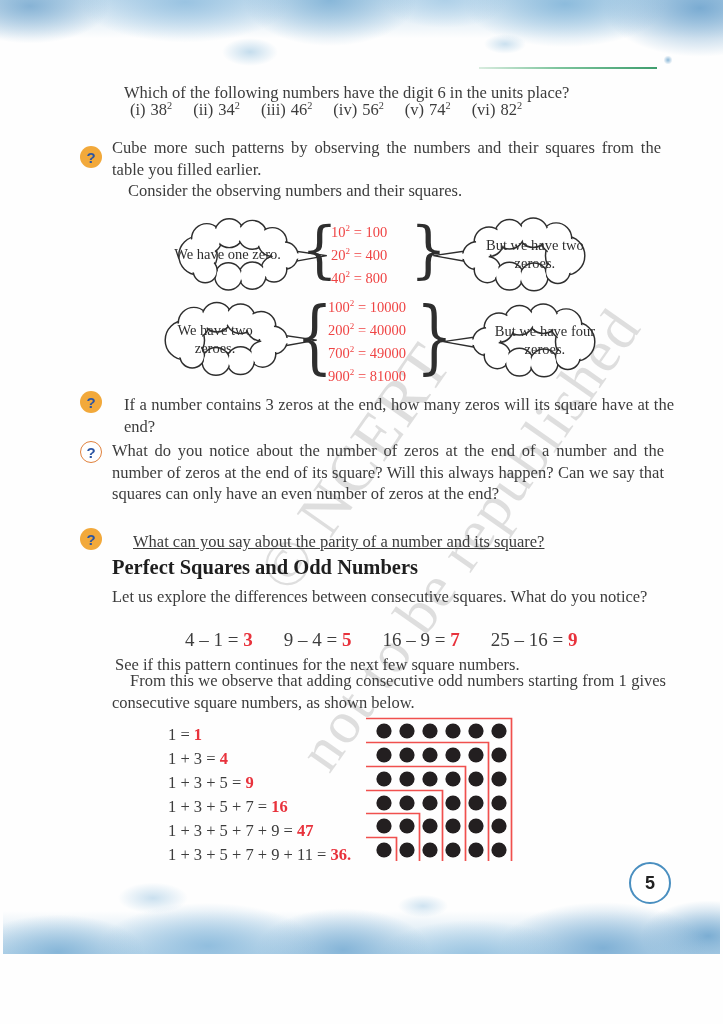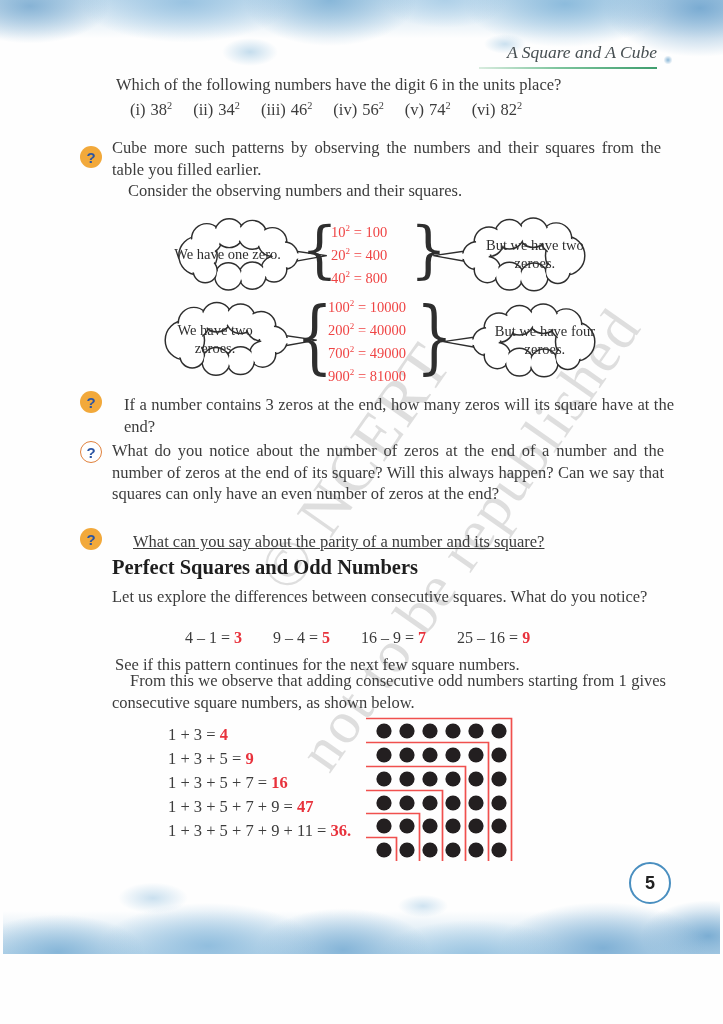--- a/index.html
+++ b/index.html
@@ -58,44 +58,43 @@
   .cloud{position:absolute;z-index:2;}
   .cloud svg{position:absolute;left:0;top:0;width:100%;height:100%;}
   .cloud .ctext{position:absolute;left:6%;top:0;width:66%;height:100%;display:flex;
         align-items:center;justify-content:center;text-align:center;
         font-size:14.5px;line-height:18px;color:#2e2e2e;}
   .cloud.flip .ctext{left:28%;}
   .brace{position:absolute;z-index:2;font-family:"DejaVu Serif",serif;color:#2e2e2e;
          font-size:58px;line-height:1;transform-origin:center;}
   .cloud-eqs{position:absolute;z-index:2;font-size:14.5px;line-height:23px;color:#ef4444;}
   
-  .diff-row{display:flex;gap:31px;font-size:16px;}
+  .diff-row{display:flex;gap:31px;font-size:19px;}
   .sum-list{font-size:16.5px;line-height:24px;}
   
   .sec-heading{font-size:20.5px;font-weight:bold;color:#1e1e1e;}
   
   .page-badge{position:absolute;left:629px;top:862px;width:38px;height:38px;z-index:3;
       border-radius:50%;border:2px solid #4a8fc0;background:#fff;display:flex;
       align-items:center;justify-content:center;
       font-family:"Liberation Sans",sans-serif;font-weight:bold;font-size:18px;color:#222;}
 </style>
 </head>
 <body>
 
 <div class="page">
   <div class="wc-top"></div>
   <div class="wc-bottom"></div>
 
   <div class="watermark wm1">© NCERT</div>
   <div class="watermark wm2">not to be republished</div>
 
-  <div class="chapter-title">A Square and A Cube</div>
   <div class="title-underline"></div>
 
-  <p class="abs body-text" style="left:112px;top:70px;width:548px;margin:4px;">Which of the following numbers have the digit 6 in the units place?</p>
+  <p class="abs body-text" style="left:112px;top:70px;width:548px;margin:12px;">Which of the following numbers have the digit 6 in the units place?</p>
 
   <div class="abs options-row" style="left:130px;top:100px;align-items:center;" id="options-row">
       <span class="option"><span class="lbl">(i)</span>38<sup>2</sup></span>
       <span class="option"><span class="lbl">(ii)</span>34<sup>2</sup></span>
       <span class="option"><span class="lbl">(iii)</span>46<sup>2</sup></span>
       <span class="option"><span class="lbl">(iv)</span>56<sup>2</sup></span>
       <span class="option"><span class="lbl">(v)</span>74<sup>2</sup></span>
       <span class="option"><span class="lbl">(vi)</span>82<sup>2</sup></span>
     </div>
 
@@ -255,20 +254,21 @@
       <span>9 – 4 = <span class="red">5</span></span>
       <span>16 – 9 = <span class="red">7</span></span>
       <span>25 – 16 = <span class="red">9</span></span>
     </div>
 
   <p class="abs body-text" style="left:112px;top:651px;width:553px;margin:3px;">See if this pattern continues for the next few square numbers.</p>
 
   <p class="abs body-text just" style="left:112px;top:670px;width:554px;margin:0;text-indent:18px;">From this we observe that adding  consecutive odd numbers starting from 1 gives consecutive square numbers, as shown below.</p>
 
   <div class="abs sum-list" style="left:168px;top:723px;" id="sum-list">
+      <div>1 = <span class="red">1</span></div>
       <div>1 + 3 = <span class="red">4</span></div>
       <div>1 + 3 + 5 = <span class="red">9</span></div>
       <div>1 + 3 + 5 + 7 = <span class="red">16</span></div>
       <div>1 + 3 + 5 + 7 + 9 = <span class="red">47</span></div>
       <div>1 + 3 + 5 + 7 + 9 + 11 = <span class="red">36.</span></div>
     </div>
 
   <svg class="abs" style="left:364px;top:709px;" width="152" height="157" viewBox="0 0 152 157" id="dot-svg">
       <path d="M2 9.5 L147.5 9.5 L147.5 152" fill="none" stroke="#f0504e" stroke-width="1.7"></path>
       <path d="M2 33.5 L124.5 33.5 L124.5 152" fill="none" stroke="#f0504e" stroke-width="1.7"></path>

